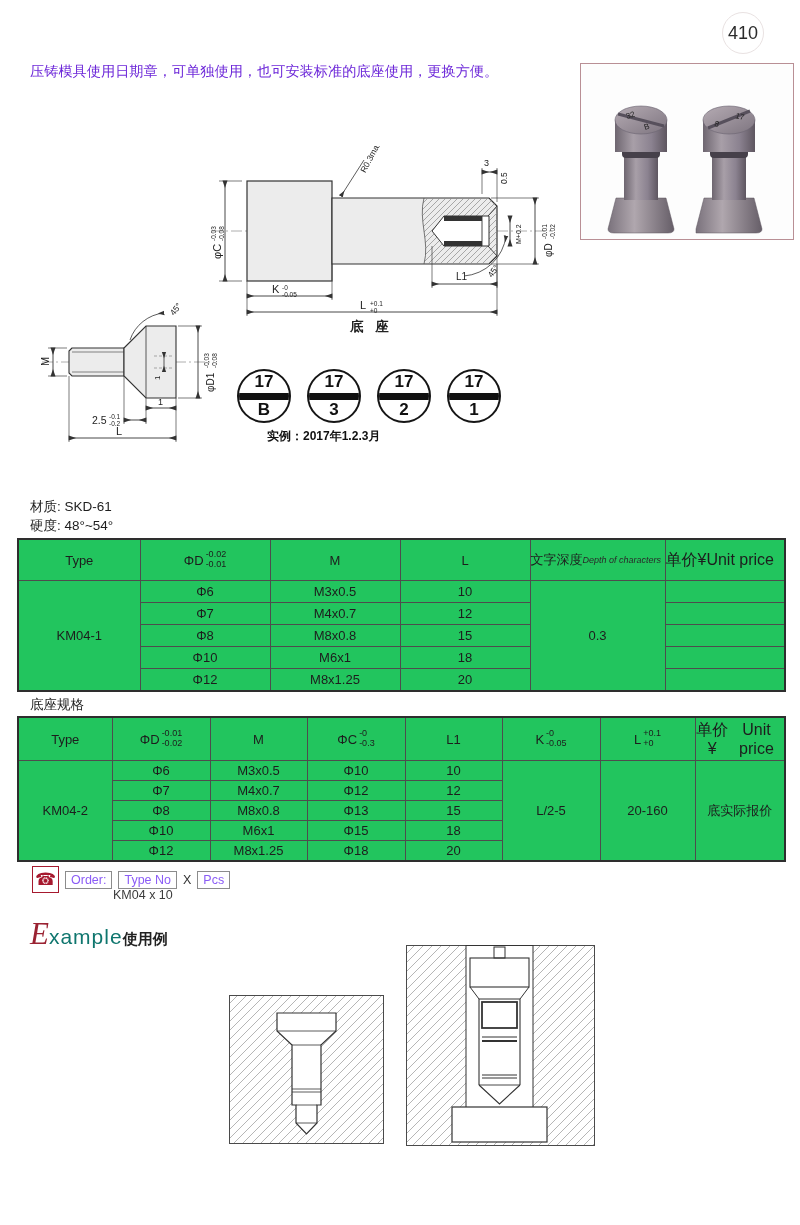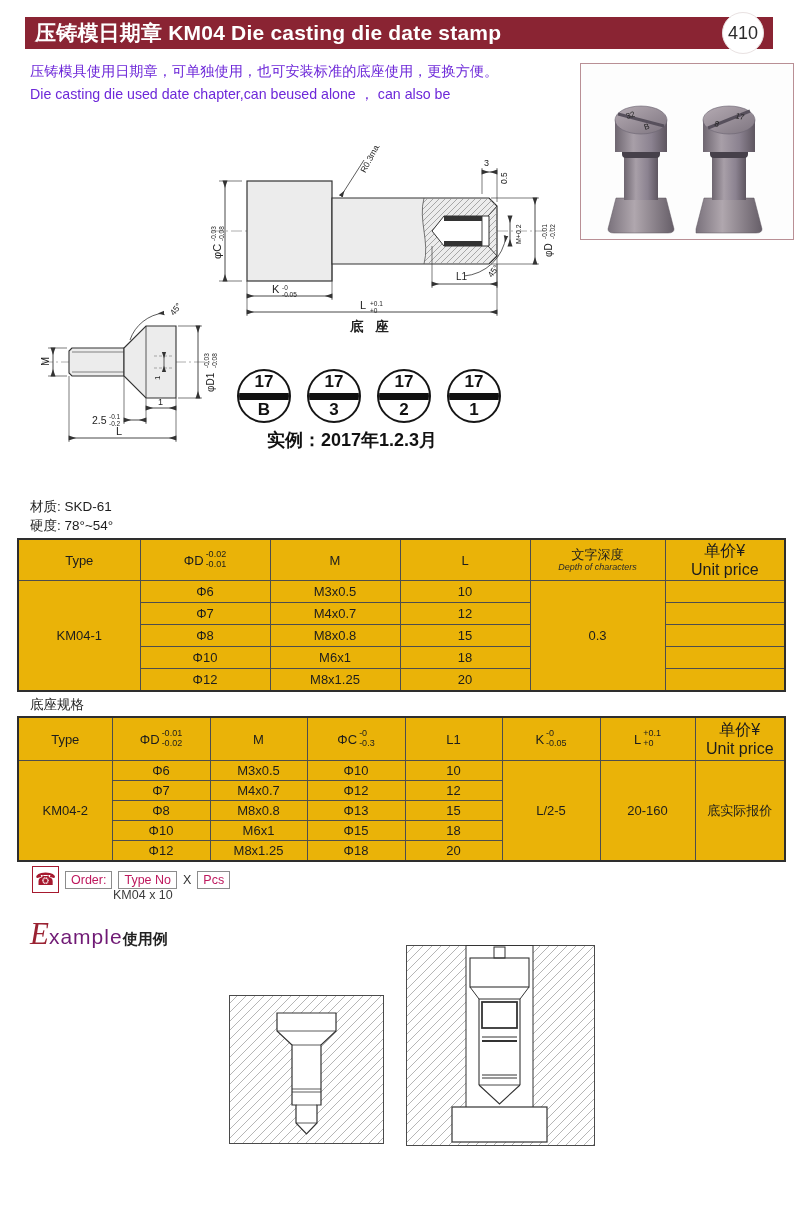--- a/index.html
+++ b/index.html
@@ -25,74 +25,70 @@
   .svgabs{position:absolute;}
   svg text{fill:#222;font-family:"Liberation Sans",sans-serif;}
 
   
   .circles{position:absolute;left:237px;top:369px;display:flex;gap:16px;}
   .circle{width:50px;height:50px;border:2.5px solid #151515;border-radius:50%;overflow:hidden;
           display:flex;flex-direction:column;background:#fff;}
   .circle .top,.circle .bot{flex:1;display:flex;align-items:center;justify-content:center;
           font-weight:bold;font-size:17px;color:#111;}
   .circle .bar{height:7px;background:#111;width:100%;}
-  .circles-caption{position:absolute;left:267px;top:428px;width:220px;font-size:18px;font-weight:bold;color:#111;}
+  .circles-caption{position:absolute;left:267px;top:428px;width:220px;font-size:12px;font-weight:bold;color:#111;}
 
   
   .material{position:absolute;left:30px;top:498px;font-size:13.5px;line-height:1.4;color:#1e1e1e;}
 
   
-  table.spec{border-collapse:collapse;table-layout:fixed;background:#eab308;}
+  table.spec{border-collapse:collapse;table-layout:fixed;background:#22c55e;}
   table.spec{border:2px solid #2e2e2e;}
   table.spec th,table.spec td{border:1px solid #4d4d4d;text-align:center;vertical-align:middle;
       font-size:13px;font-weight:normal;color:#1d1d1d;padding:0;}
   .t1wrap{position:absolute;left:17px;top:538px;}
   .t2wrap{position:absolute;left:17px;top:716px;}
   .t1 th{height:40px;}
   .t1 td{height:21px;}
   .t2 th{height:42px;}
   .t2 td{height:19px;}
   .dim{display:inline-flex;align-items:center;justify-content:center;}
   .tol{display:inline-flex;flex-direction:column;font-size:9px;line-height:1.1;text-align:left;
        margin-left:2px;vertical-align:middle;}
-  .h2l{display:flex;flex-direction:column;line-height:1.2;align-items:center;}
+  .h2l{display:flex;flex-direction:row;line-height:1.2;align-items:center;}
   .h2l .l2{font-size:9px;color:#2a2a2a;font-style:italic;}
   .h2l .l2b{font-size:16px;}
   .tbl-label{position:absolute;left:30px;top:696px;font-size:13.5px;color:#1e1e1e;}
 
   
   .order{position:absolute;left:32px;top:866px;display:flex;align-items:center;gap:6px;}
   .phone-box{width:25px;height:25px;border:1.5px solid #a6192e;display:flex;align-items:center;
              justify-content:center;background:#fff;}
   .phone-box span{font-size:17px;color:#a6192e;line-height:1;}
-  .obox{border:1px solid #8c8c8c;padding:1px 5px;font-size:12.5px;color:#be185d;background:#fff;}
+  .obox{border:1px solid #8c8c8c;padding:1px 5px;font-size:12.5px;color:#8b5cf6;background:#fff;}
   .otimes{font-size:12.5px;color:#333;}
   .order-sub{position:absolute;left:113px;top:888px;font-size:12.5px;color:#3c3c3c;}
 
   
   .exhead{position:absolute;left:30px;top:918px;display:flex;align-items:baseline;}
   .ex-e{font-family:"Liberation Serif",serif;font-style:italic;font-size:31px;color:#9a2232;line-height:1;}
-  .ex-rest{font-size:21px;color:#701a75;letter-spacing:1px;}
+  .ex-rest{font-size:21px;color:#0f766e;letter-spacing:1px;}
   .ex-cn{font-size:15px;font-weight:bold;color:#222;}
 </style>
 </head>
 <body>
 
 <div class="page">
 
-  <header class="titlebar">
-    <h1>压铸模日期章 KM04 Die casting die date stamp</h1>
-  </header>
   <div class="pagenum">
     <span>410</span>
   </div>
 
   <div class="intro">
     <div class="cn">压铸模具使用日期章，可单独使用，也可安装标准的底座使用，更换方便。</div>
-    <div>Die casting die used date chapter,can beused alone ， can also be</div>
   </div>
 
   <div class="photo">
     <svg width="210" height="173" viewBox="0 0 210 173">
       <defs>
         <linearGradient id="mgBody" x1="0" y1="0" x2="1" y2="0">
           <stop offset="0" stop-color="#6e6670"></stop>
             <stop offset="0.35" stop-color="#a89fa8"></stop>
           <stop offset="0.7" stop-color="#8b8290"></stop>
             <stop offset="1" stop-color="#5e5660"></stop>
@@ -304,21 +300,21 @@
     <div class="circle">
       <span class="top">17</span>
       <span class="bar"></span>
       <span class="bot">1</span>
     </div>
   </div>
   <div class="circles-caption">实例：2017年1.2.3月</div>
 
   <div class="material">
     <div>材质: SKD-61</div>
-    <div>硬度: 78°~54°</div>
+    <div>硬度: 48°~54°</div>
   </div>
 
   <div class="t1wrap">
     <table class="spec t1">
       <colgroup>
         <col style="width:122px">
           <col style="width:130px">
           <col style="width:130px">
         <col style="width:130px">
           <col style="width:135px">

